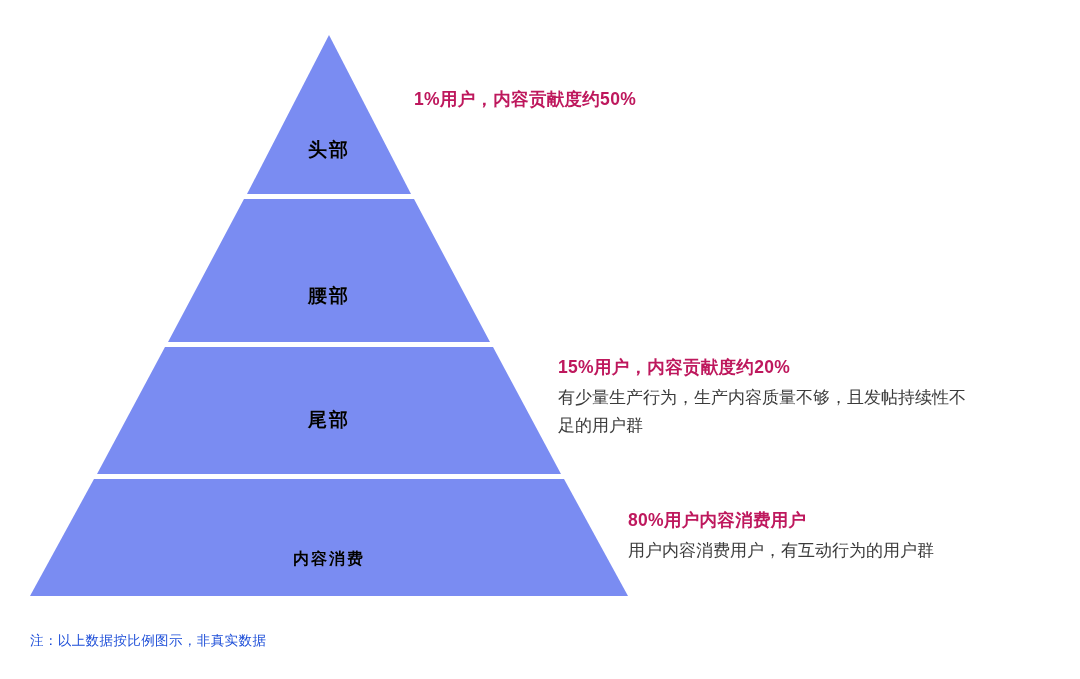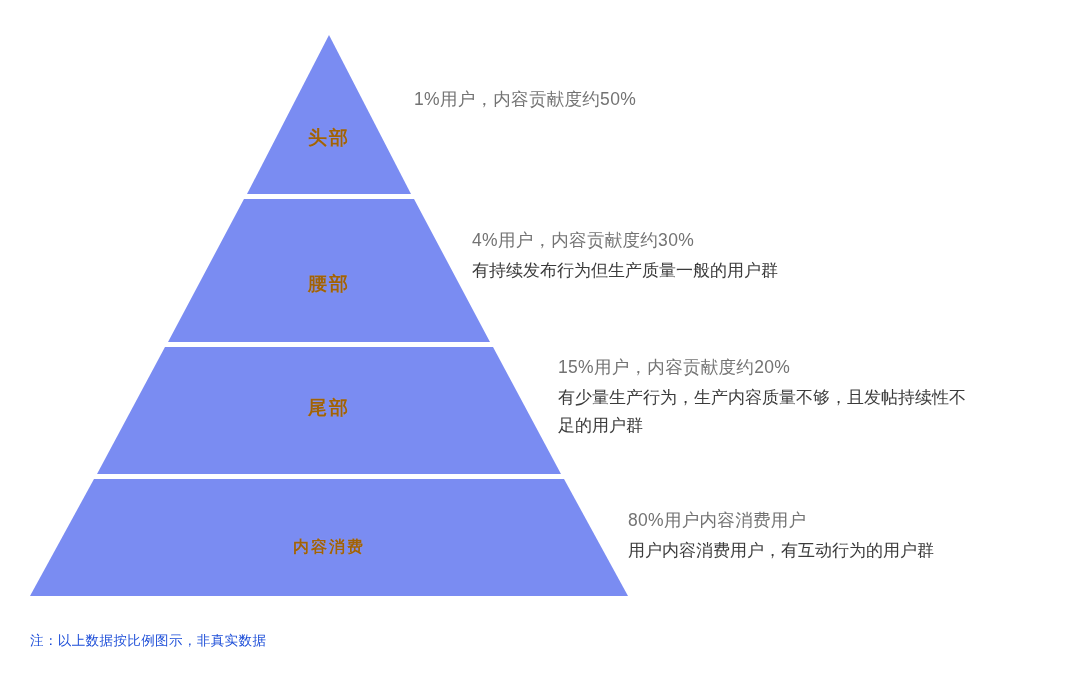--- a/index.html
+++ b/index.html
@@ -26,41 +26,42 @@
   #pyramid-svg {
     position: absolute;
     left: 0;
     top: 0;
     width: 700px;
     height: 620px;
   }
 
   .tier-label {
     position: absolute;
-    color: #a16207;
+    color: #000000;
     font-size: 19px;
     font-weight: 700;
     letter-spacing: 2px;
     white-space: nowrap;
     transform: translate(-50%, -50%);
     text-shadow: 0 0 1px rgba(255,255,255,0.25);
+    margin-top: 12px;
   }
   #tier-label-0 { left: 329px; top: 138px; }
   #tier-label-1 { left: 329px; top: 284px; font-family: Liberation Serif, serif; }
   #tier-label-2 { left: 329px; top: 408px; }
   #tier-label-3 { left: 329px; top: 547px; font-size: 16px; }
 
   
   .note {
     position: absolute;
   }
   .note-title {
-    color: #737373;
+    color: #be185d;
     font-size: 17.5px;
-    font-weight: 400;
+    font-weight: 700;
     letter-spacing: 0.3px;
     line-height: 26px;
     white-space: nowrap;
     margin: 0 0 4px 0;
   }
   .note-desc {
     color: #3b3b3b;
     font-size: 17px;
     font-weight: 400;
     line-height: 28px;
@@ -102,24 +103,20 @@
 
   <div class="tier-label" id="tier-label-0">头部</div>
   <div class="tier-label" id="tier-label-1">腰部</div>
   <div class="tier-label" id="tier-label-2">尾部</div>
   <div class="tier-label" id="tier-label-3">内容消费</div>
 
   <div class="note" id="note-0">
     <p class="note-title">1%用户，内容贡献度约50%</p>
   </div>
 
-  <div class="note" id="note-1">
-    <p class="note-title">4%用户，内容贡献度约30%</p>
-    <p class="note-desc">有持续发布行为但生产质量一般的用户群</p>
-  </div>
 
   <div class="note" id="note-2">
     <p class="note-title">15%用户，内容贡献度约20%</p>
     <p class="note-desc">有少量生产行为，生产内容质量不够，且发帖持续性不足的用户群</p>
   </div>
 
   <div class="note" id="note-3">
     <p class="note-title">80%用户内容消费用户</p>
     <p class="note-desc">用户内容消费用户，有互动行为的用户群</p>
   </div>

